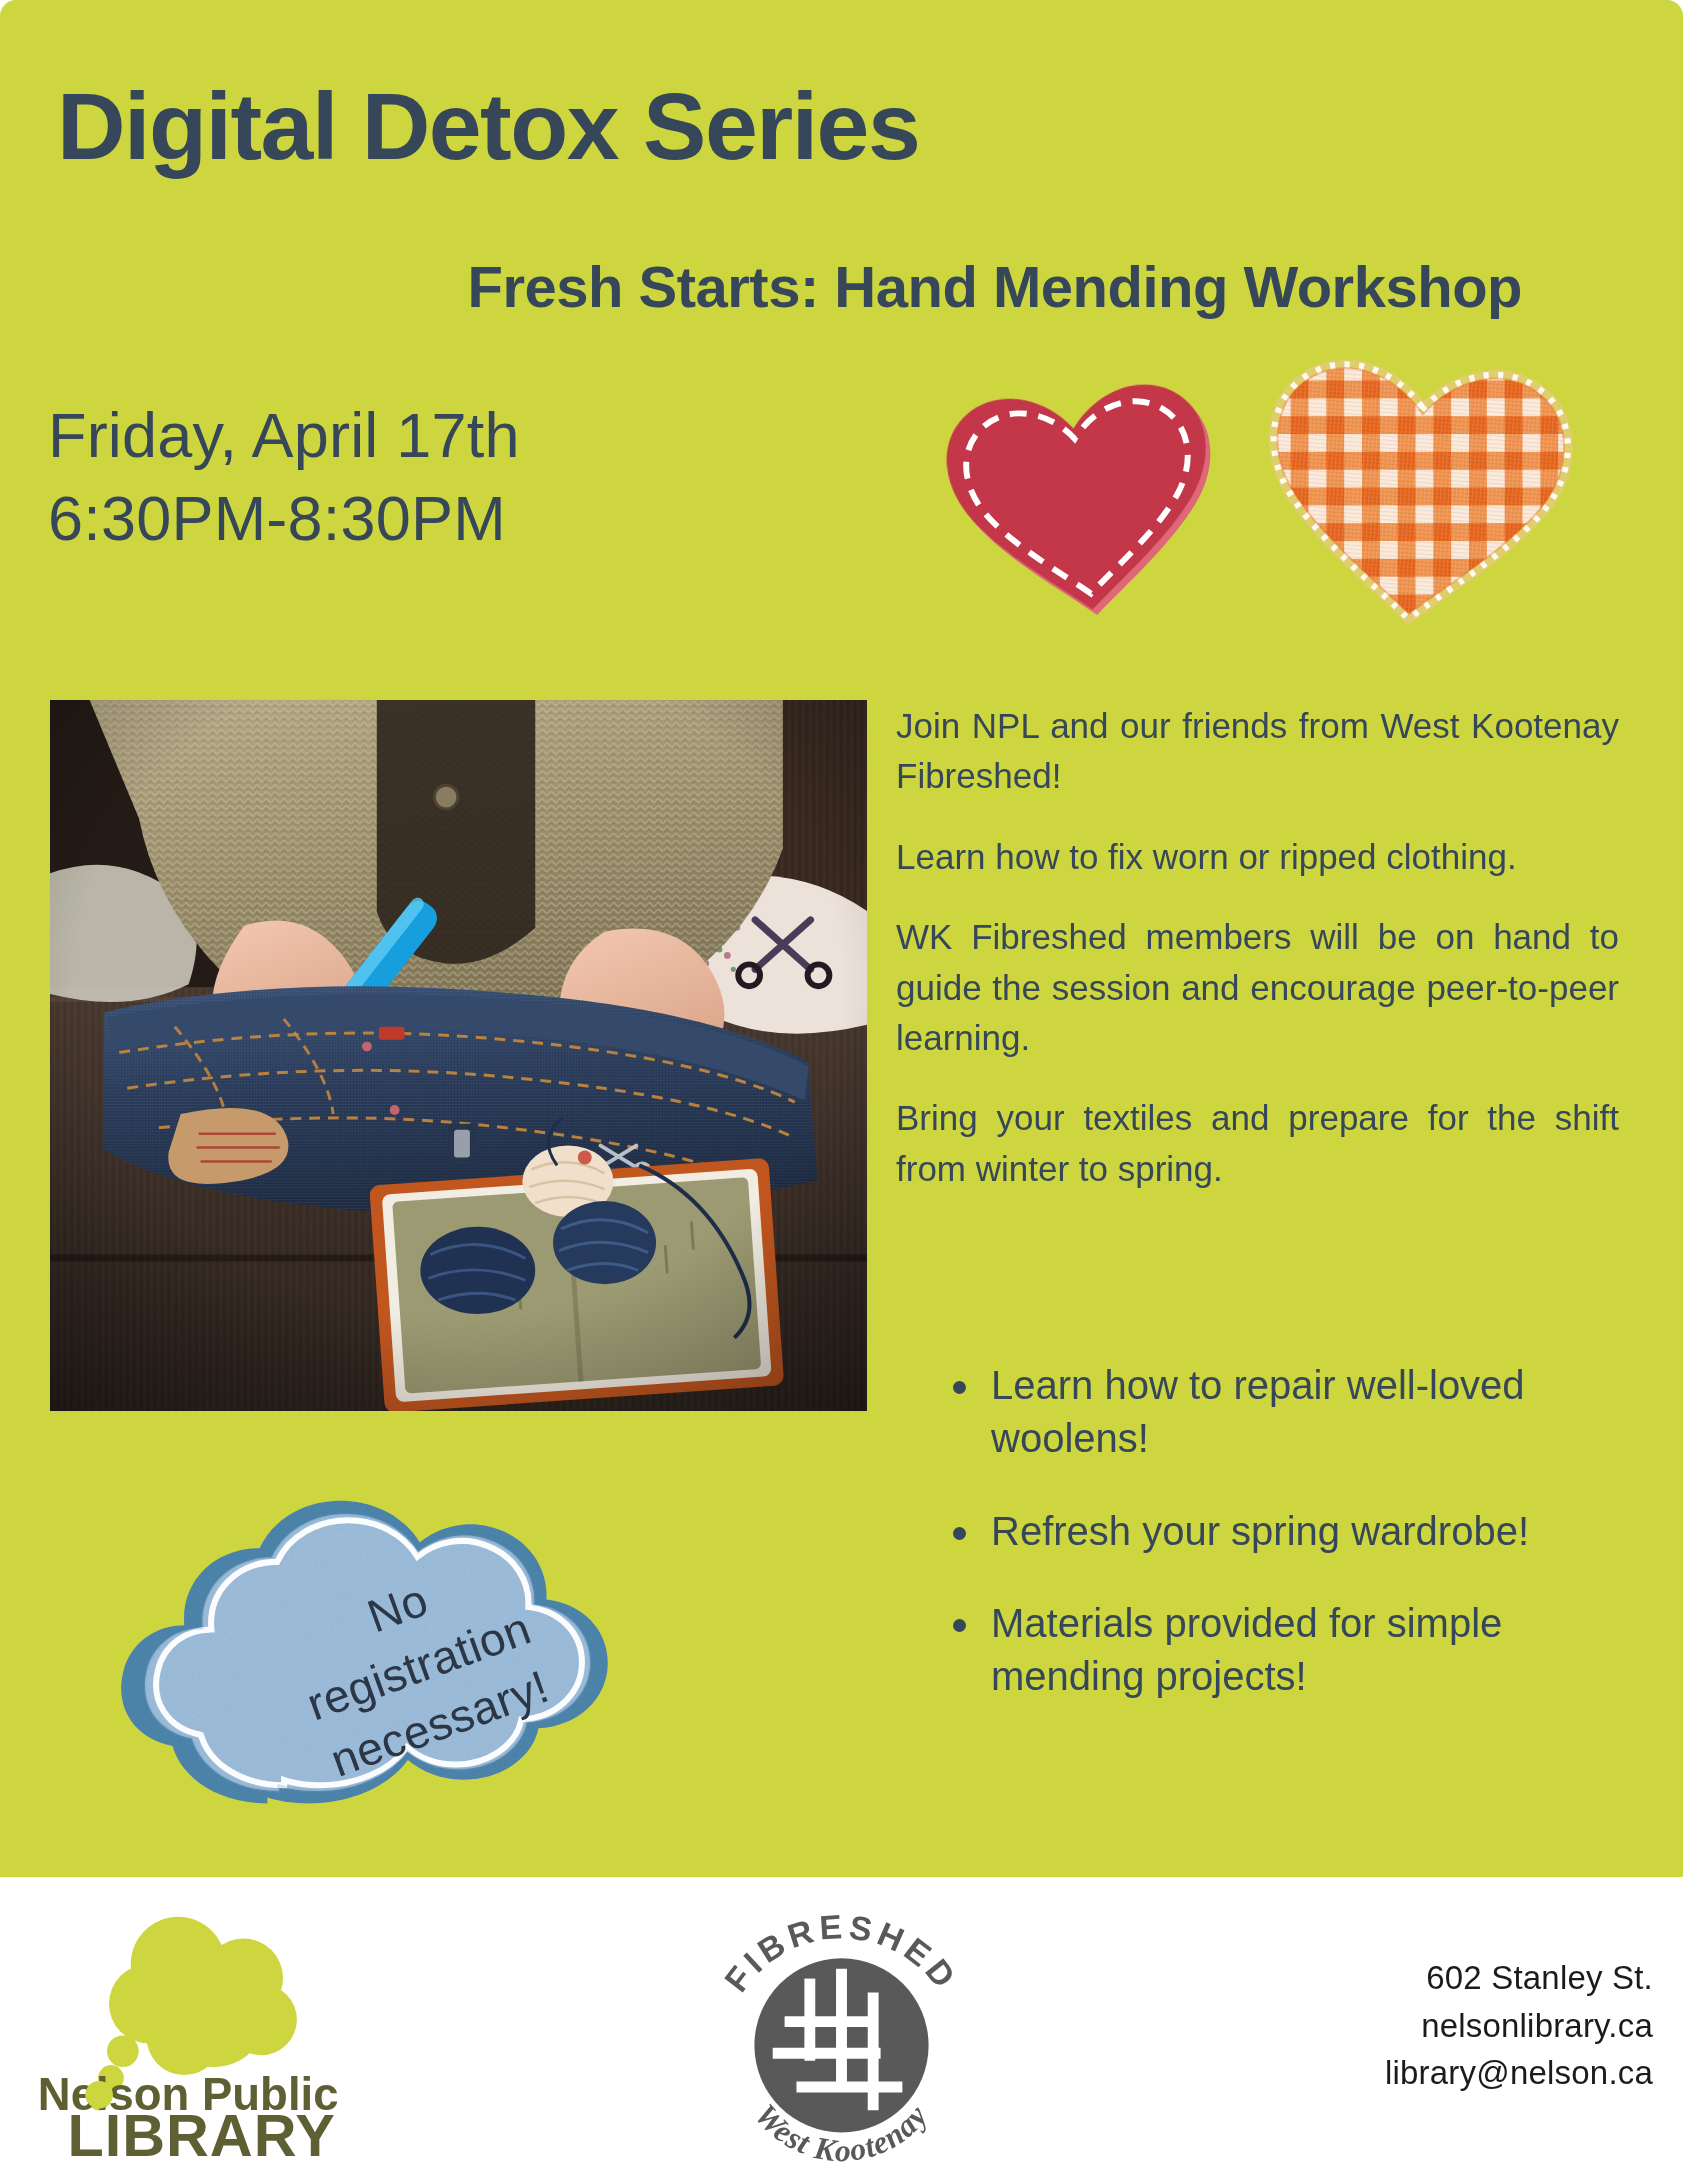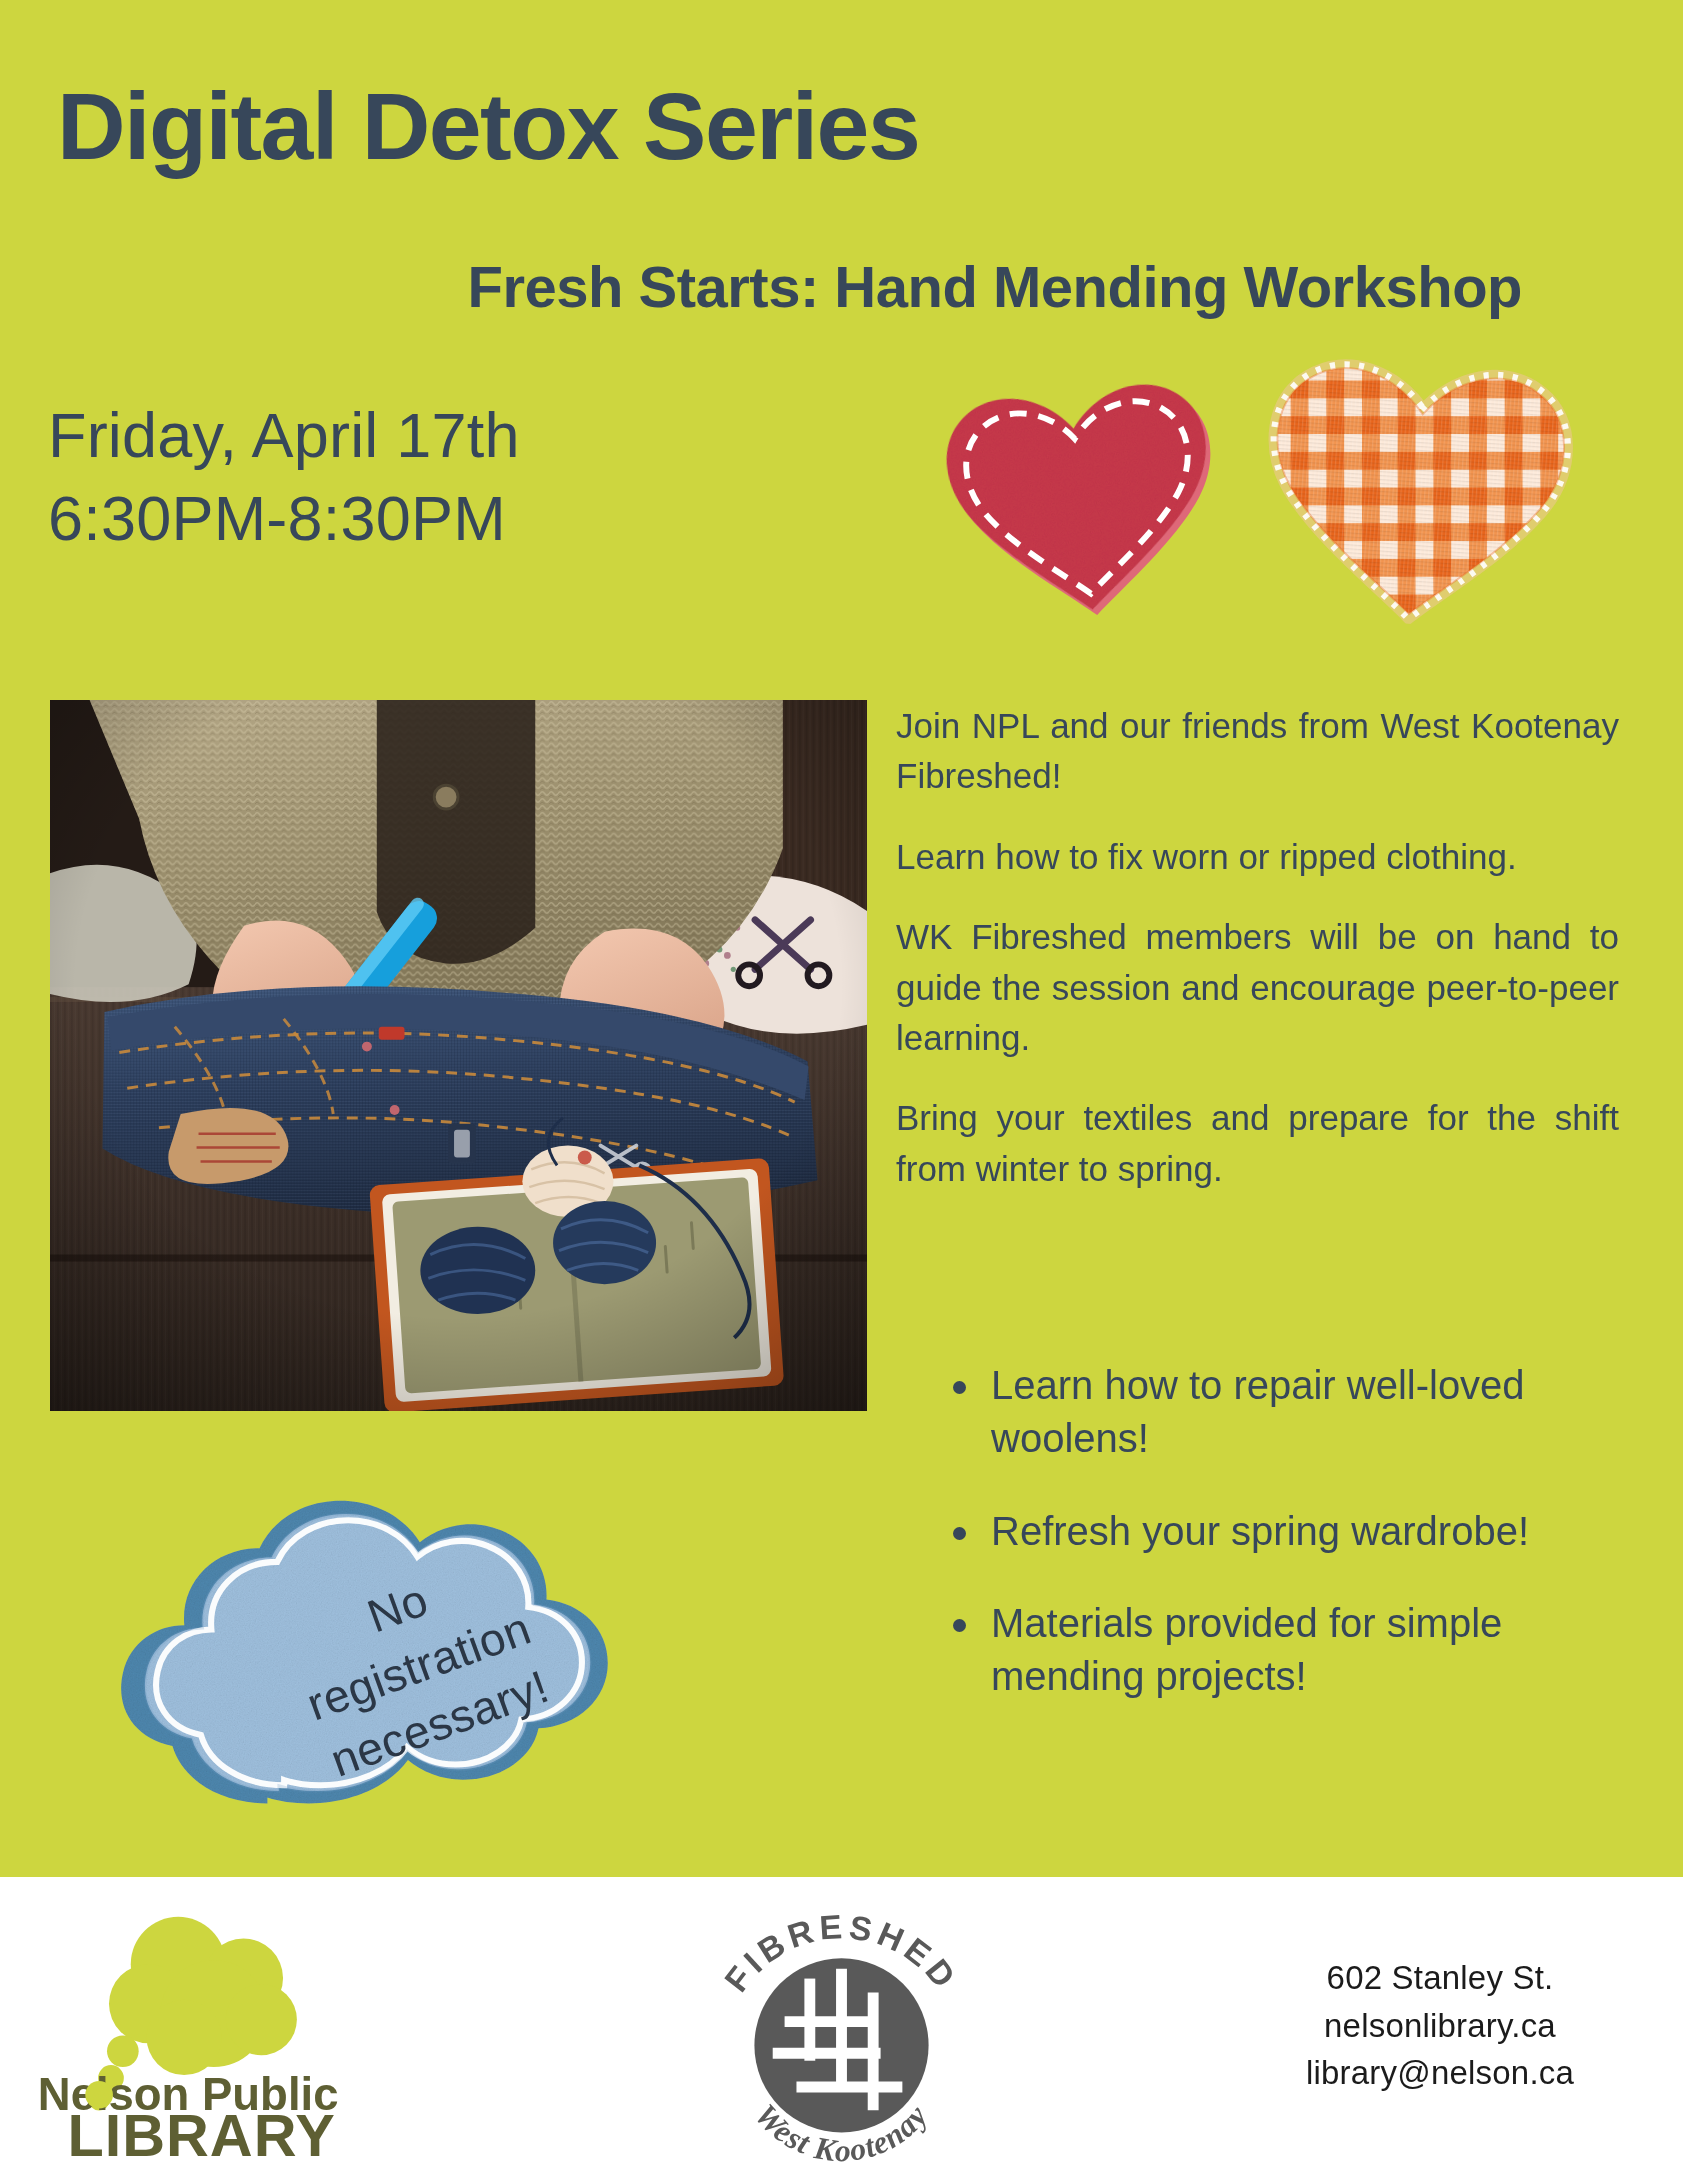--- a/index.html
+++ b/index.html
@@ -10,20 +10,21 @@
     background: #ffffff;
     font-family: "Liberation Sans", sans-serif;
   }
 
   .poster {
     position: relative;
     width: 1683px;
     height: 2178px;
     overflow: hidden;
     background: #ffffff;
+    border-radius: 16px;
   }
 
   
   .green-panel {
     position: absolute;
     left: 0; top: 0;
     width: 1683px;
     height: 1877px;
     background: #CDD63F;
   }
@@ -169,21 +170,21 @@
     position: absolute;
     left: 693px; top: 12px;
     width: 297px; height: 289px;
   }
   .fibreshed-logo svg { display: block; width: 100%; height: 100%; }
 
   .contact {
     position: absolute;
     right: 30px; top: 77px;
     width: 426px;
-    text-align: center;
+    text-align: right;
     font-size: 33px;
     font-weight: 300;
     line-height: 1.44;
     color: #1b1b1b;
     letter-spacing: 0.2px;
   }
   .contact div { white-space: nowrap; }
 </style>
 </head>
 <body>

